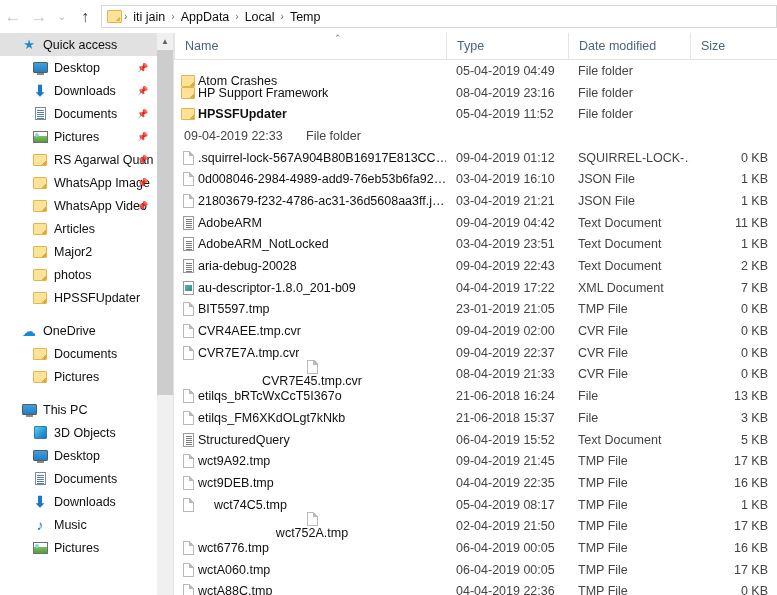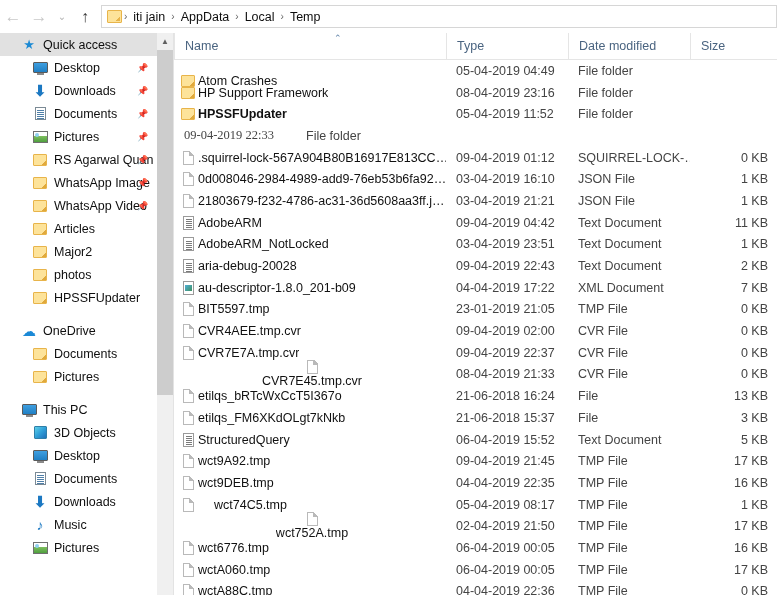--- a/index.html
+++ b/index.html
@@ -492,21 +492,21 @@
           <span class="fic">
             <span class="fi-folder"></span>
           </span>
           <span class="nm">HPSSFUpdater</span>
         </div>
         <div class="cell-date" style="width: 122px;">05-04-2019 11:52</div>
         <div class="cell-type" style="width: 122px;">File folder</div>
         <div class="cell-size" style="width: 87px;"></div>
       </div>
       <div class="frow">
-        <div class="cell-date" style="width: 122px; font-family: Liberation Serif, serif;">09-04-2019 22:33</div>
+        <div class="cell-date" style="width: 122px;">09-04-2019 22:33</div>
         <div class="cell-type" style="width: 122px;">File folder</div>
         <div class="cell-size" style="width: 87px;"></div>
       </div>
       <div class="frow">
         <div class="cell-name" style="width: 272px;">
           <span class="fic">
             <span class="fi-blank"></span>
           </span>
           <span class="nm">.squirrel-lock-567A904B80B16917E813CC…</span>
         </div>

